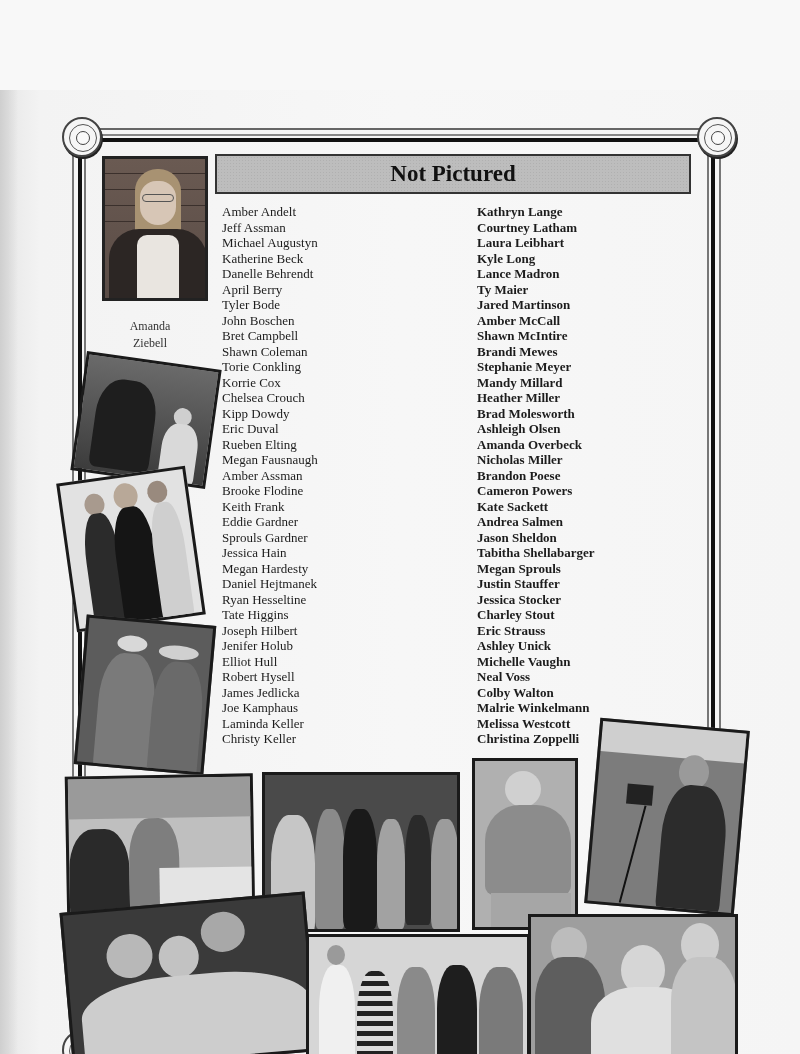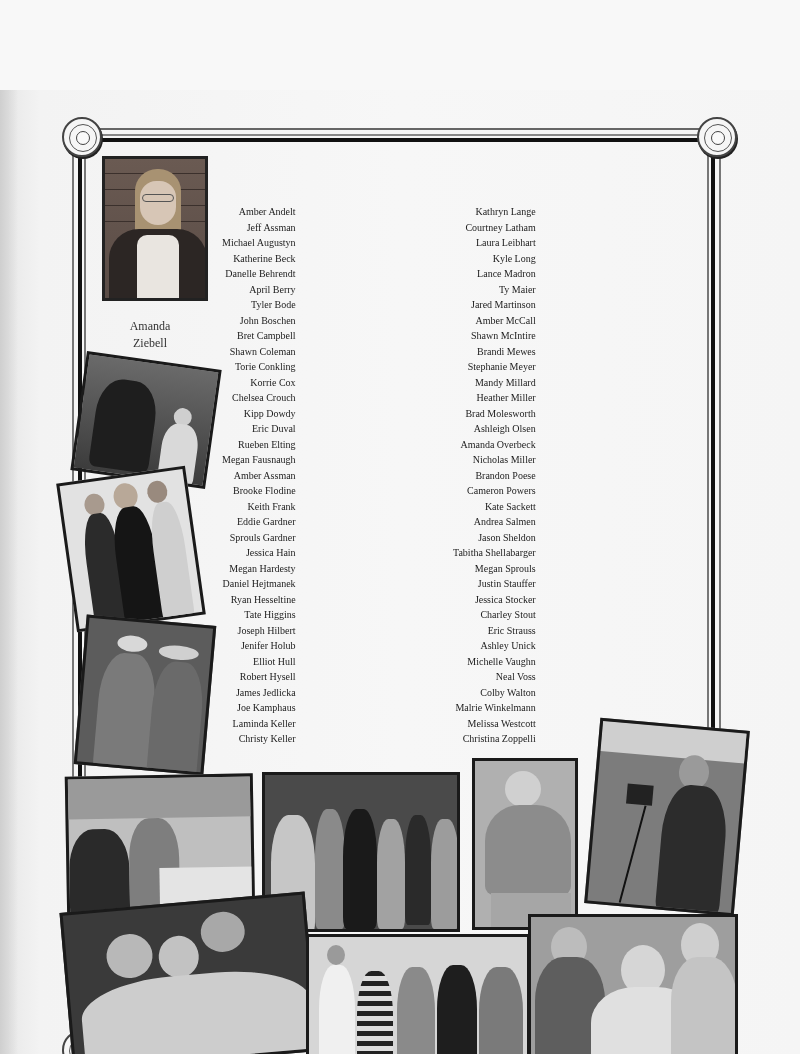--- a/index.html
+++ b/index.html
@@ -74,25 +74,25 @@
   .portrait .glasses { position: absolute; left: 37px; top: 35px; width: 32px; height: 8px; border: 1px solid #555; border-radius: 4px; }
   .portrait .jacket { position: absolute; left: 4px; top: 70px; width: 98px; height: 80px; border-radius: 30px 30px 0 0; background: #2c2624; }
   .portrait .shirt { position: absolute; left: 32px; top: 76px; width: 42px; height: 70px; background: #e9e5e0; border-radius: 10px 10px 0 0; }
   .caption {
     position: absolute; left: 102px; top: 318px; width: 96px; text-align: center;
     font-size: 12px; line-height: 17px; color: #333;
   }
   
   .col {
     position: absolute; top: 204px; list-style: none;
-    font-size: 10px; line-height: 15.5px; color: #1c1c1c; text-align: right;
+    font-size: 13px; line-height: 15.5px; color: #1c1c1c;
   }
   .col li { white-space: nowrap; }
   .col-1 { left: 222px; }
-  .col-2 { left: 453px; }
+  .col-2 { left: 477px; font-weight: bold; }
   
   .photo {
     position: absolute; border: 3px solid #1a1a1a; overflow: hidden;
     background: #888;
   }
   .ph-fill { position: absolute; border-radius: 40% 40% 10% 10%; }
   .ph-head { position: absolute; border-radius: 50%; }
 </style>
 </head>
 <body>
@@ -105,20 +105,23 @@
   <div class="frame-v" style="left:72px; top:142px; height:912px;">
     <div class="inner" style="left:4px;"></div>
   </div>
   <div class="frame-v" style="left:707px; top:142px; height:600px;">
     <div class="inner" style="left:2px;"></div>
   </div>
   <div class="rosette" style="left:62px; top:117px;"></div>
   <div class="rosette" style="left:697px; top:117px;"></div>
   <div class="rosette" style="left:62px; top:1030px;"></div>
 
+  <div class="header">
+    <h1>Not Pictured</h1>
+  </div>
 
   <div class="portrait">
     <div class="brick" style="top:14px"></div>
       <div class="brick" style="top:30px"></div>
     <div class="brick" style="top:46px"></div>
       <div class="brick" style="top:62px"></div>
     <div class="hair"></div>
     <div class="face"></div>
     <div class="glasses"></div>
     <div class="jacket"></div>

